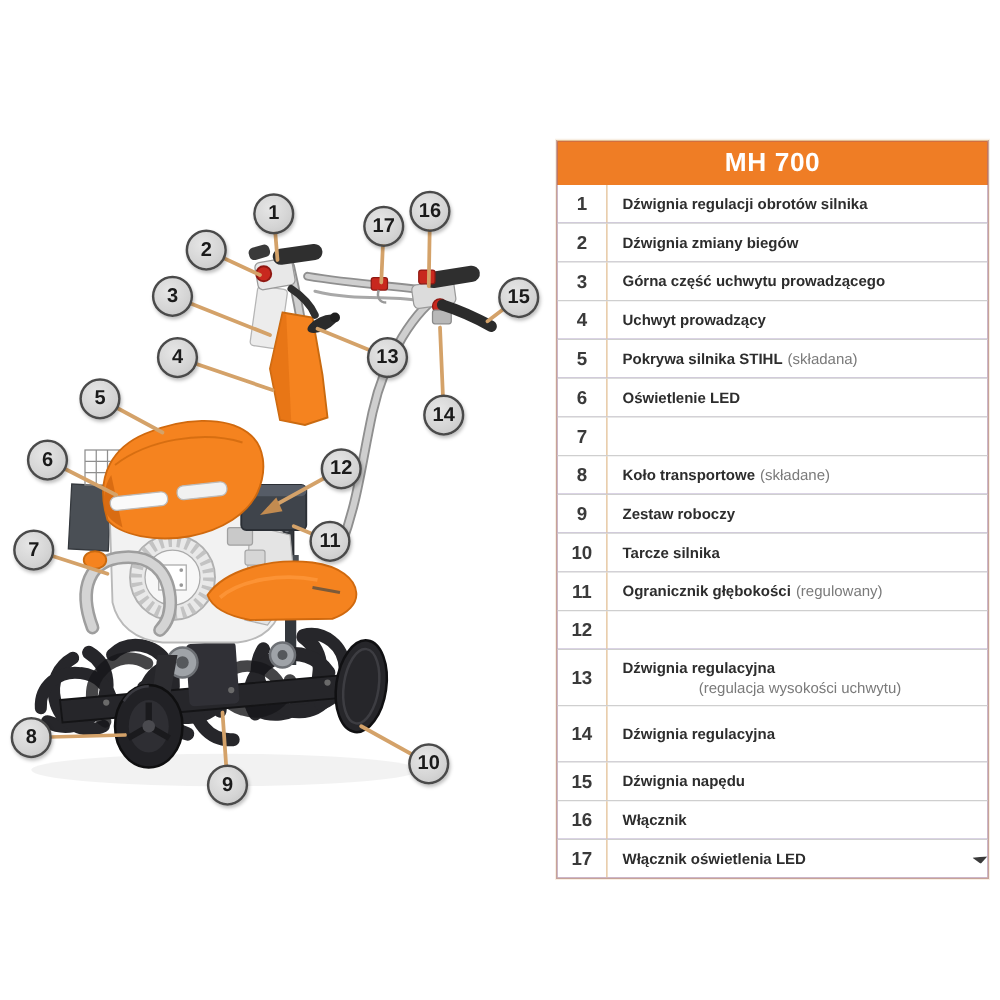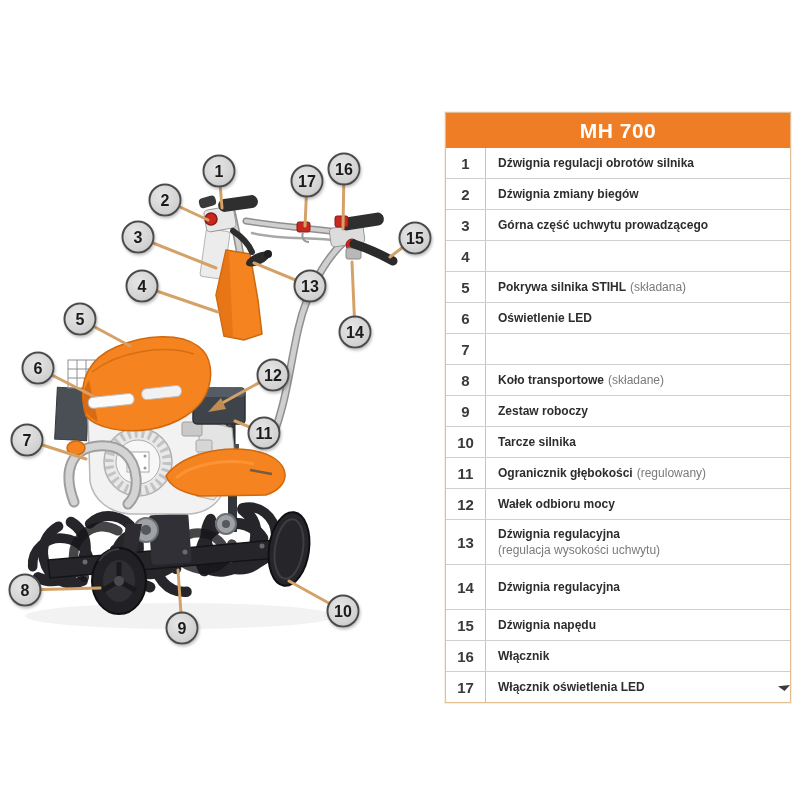--- a/index.html
+++ b/index.html
@@ -39,21 +39,21 @@
     font-size:15px;font-weight:bold;color:#3a3a3a;
     border-right:1px solid #e2be92;box-sizing:border-box;
   }
   .cell-label{
     flex:1;padding:0 8px 0 12px;font-size:12px;line-height:16px;color:#2d2d2d;
   }
   .cell-label .main{font-weight:bold;}
   .cell-label .note{font-weight:normal;color:#7a7a7a;}
   .cell-label .note:empty{display:none;}
   .trow:not(.tall) .note{margin-left:4px;}
-  .trow.tall .note{display:block;}
+  .trow.tall .note{display:block;text-align:center;}
   
   .artifact{
     position:absolute;left:778px;top:685px;width:12px;height:6px;background:#3a3a3a;
     clip-path:polygon(0 20%,100% 0,55% 100%);
   }
 </style>
 </head>
 <body>
 
 <div id="stage">
@@ -310,20 +310,21 @@
     <div class="trow">
       <div class="cell-num">2</div>
       <div class="cell-label"><span class="main">Dźwignia zmiany biegów</span></div>
     </div>
     <div class="trow">
       <div class="cell-num">3</div>
       <div class="cell-label"><span class="main">Górna część uchwytu prowadzącego</span></div>
     </div>
     <div class="trow">
       <div class="cell-num">4</div>
+      <div class="cell-label"><span class="main">Uchwyt prowadzący</span></div>
     </div>
     <div class="trow">
       <div class="cell-num">5</div>
       <div class="cell-label"><span class="main">Pokrywa silnika STIHL</span><span class="note">(składana)</span></div>
     </div>
     <div class="trow">
       <div class="cell-num">6</div>
       <div class="cell-label"><span class="main">Oświetlenie LED</span></div>
     </div>
     <div class="trow">
@@ -340,21 +341,20 @@
     <div class="trow">
       <div class="cell-num">10</div>
       <div class="cell-label"><span class="main">Tarcze silnika</span></div>
     </div>
     <div class="trow">
       <div class="cell-num">11</div>
       <div class="cell-label"><span class="main">Ogranicznik głębokości</span><span class="note">(regulowany)</span></div>
     </div>
     <div class="trow">
       <div class="cell-num">12</div>
-      <div class="cell-label"><span class="main">Wałek odbioru mocy</span></div>
     </div>
     <div class="trow tall">
       <div class="cell-num">13</div>
       <div class="cell-label"><span class="main">Dźwignia regulacyjna</span><span class="note">(regulacja wysokości uchwytu)</span></div>
     </div>
     <div class="trow tall">
       <div class="cell-num">14</div>
       <div class="cell-label"><span class="main">Dźwignia regulacyjna</span></div>
     </div>
     <div class="trow">

